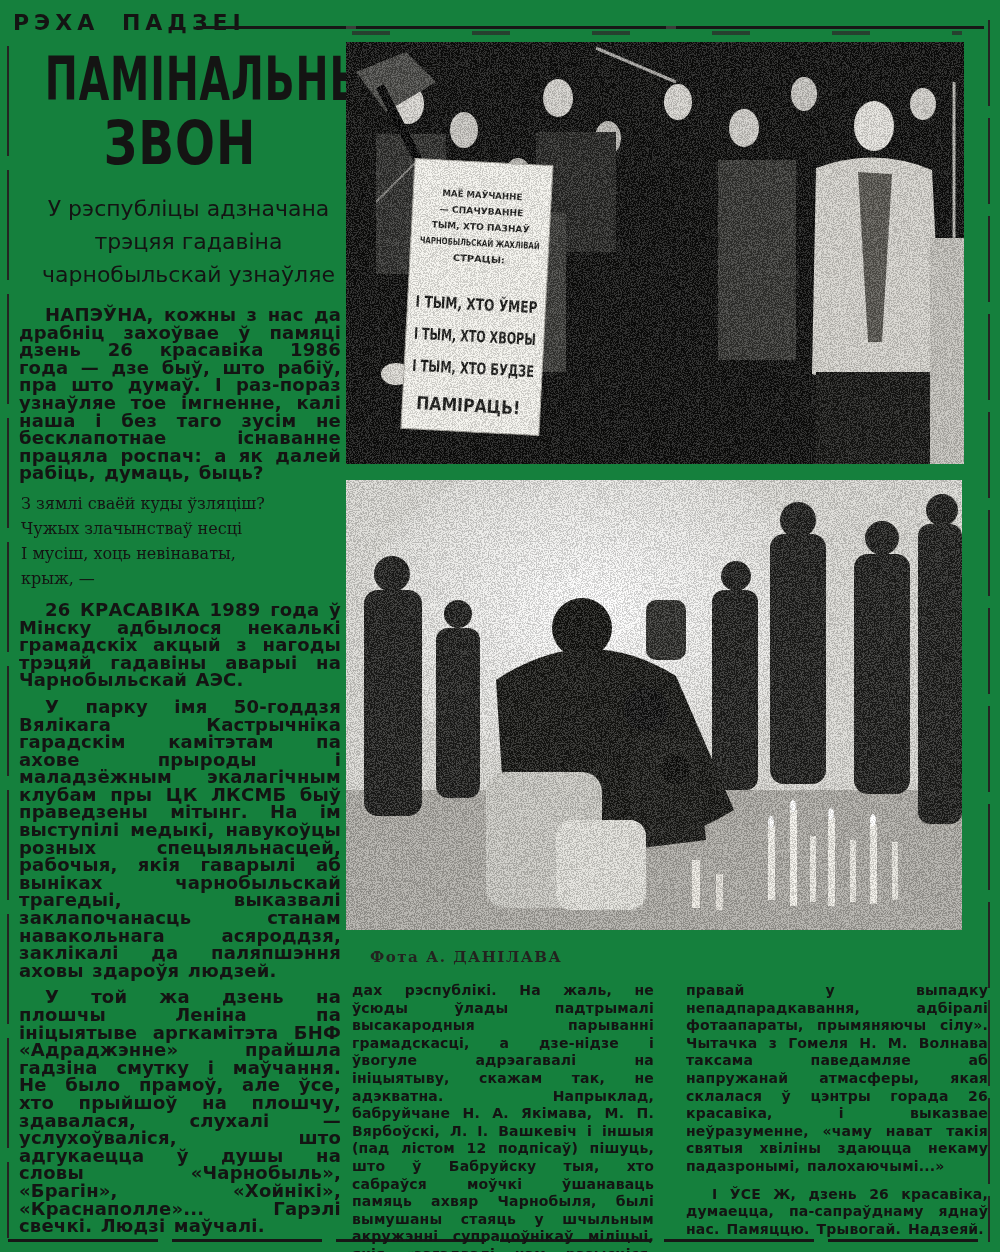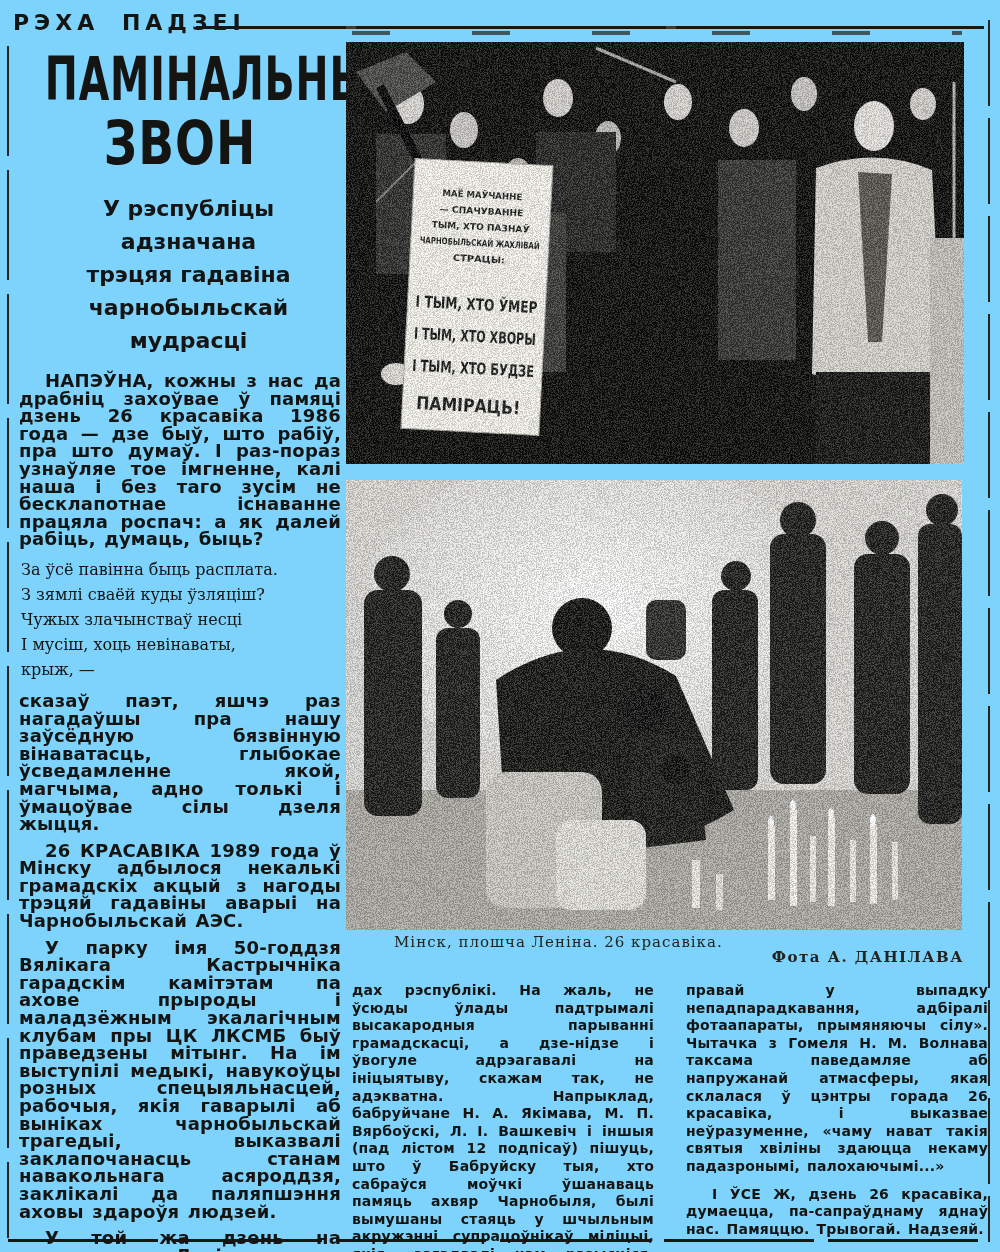--- a/index.html
+++ b/index.html
@@ -1,18 +1,18 @@
 <!DOCTYPE html>
 <html><head>
 <meta charset="utf-8">
 <style>
   html,body{margin:0;padding:0;background:#e9e9e6;}
   .page{
     position:relative; width:1000px; height:1252px; margin:0 auto;
-    background:#7dd3fc; color:#141413; overflow:hidden;
+    background:#15803d; color:#141413; overflow:hidden;
     font-family:"DejaVu Sans", sans-serif;
   }
   
   .header-rule{position:absolute; left:196px; top:26px; width:788px; height:3px;
     background:repeating-linear-gradient(to right,#171716 0 150px,#3d3d3b 150px 160px,#171716 160px 320px);}
   .rule-left{position:absolute; left:7px; top:46px; width:2px; height:1192px;
     background:repeating-linear-gradient(to bottom,#242422 0 110px,transparent 110px 124px);}
   .rule-right{position:absolute; left:988px; top:20px; width:2px; height:1222px;
     background:repeating-linear-gradient(to bottom,#242422 0 86px,transparent 86px 98px);}
   .rule-bottom{position:absolute; left:8px; top:1239px; width:980px; height:3px;
@@ -21,21 +21,21 @@
     background:repeating-linear-gradient(to right,#2c2c2a 0 38px,transparent 38px 120px);}
   
   .section-header{position:absolute; left:13px; top:10px; font-size:22px; font-weight:bold;
     letter-spacing:5px; word-spacing:10px; white-space:nowrap;}
   
   .left-col{position:absolute; left:19px; top:48px; width:322px;}
   .headline{ text-align:center; font-weight:bold; }
   .hl{display:block; transform-origin:center top; letter-spacing:1px;}
   .hl1{font-size:47px; line-height:50px; height:64px; transform:scale(0.84,1.28);}
   .hl2{font-size:47px; line-height:50px; height:66px; transform:scale(1.0,1.28);}
-  .subtitle{margin-top:14px; text-align:center; font-size:22px; font-weight:bold; line-height:33px;margin-left:17px;}
+  .subtitle{margin-top:14px; text-align:center; font-size:22px; font-weight:normal; line-height:33px;margin-left:17px;}
   .body-text{margin-top:15px;}
   .body-text p{margin:4px 0 9px; font-size:18px; line-height:17.6px; text-align:justify;
     font-weight:bold; text-indent:26px; word-spacing:2px; letter-spacing:.2px;}
   .body-text p.noindent{text-indent:0;}
   .poem{font-family:"DejaVu Serif", serif; font-size:16px; line-height:25px;
     margin:4px 0 10px 2px; font-weight:normal;}
   .poem-line{white-space:nowrap;}
   .poem-line-last{padding-right:34px;}
   
   .photo{position:absolute; display:block;}
@@ -68,32 +68,30 @@
   <div class="rule-bottom"></div>
 
   <div class="left-col">
     <div class="headline">
       <span class="hl hl1">ПАМІНАЛЬНЫ</span>
       <span class="hl hl2">ЗВОН</span>
     </div>
     <div class="subtitle">
       <div>У рэспубліцы адзначана</div>
       <div>трэцяя гадавіна</div>
-      <div>чарнобыльскай мудрасці</div>
+      <div>чарнобыльскай узнаўляе</div>
     </div>
     <div class="body-text">
       <p>НАПЭЎНА, кожны з нас да драбніц захоўвае ў памяці дзень 26 красавіка 1986 года — дзе быў, што рабіў, пра што думаў. І раз-пораз узнаўляе тое імгненне, калі наша і без таго зусім не бесклапотнае існаванне працяла роспач: а як далей рабіць, думаць, быць?</p>
       <div class="poem">
-        <div class="poem-line">За ўсё павінна быць расплата.</div>
         <div class="poem-line">З зямлі сваёй куды ўзляціш?</div>
         <div class="poem-line">Чужых злачынстваў несці</div>
         <div class="poem-line">І мусіш, хоць невінаваты,</div>
         <div class="poem-line poem-line-last">крыж, —</div>
       </div>
-      <p class="noindent">сказаў паэт, яшчэ раз нагадаўшы пра нашу заўсёдную бязвінную вінаватасць, глыбокае ўсведамленне якой, магчыма, адно толькі і ўмацоўвае сілы дзеля жыцця.</p>
       <p>26 КРАСАВІКА 1989 года ў Мінску адбылося некалькі грамадскіх акцый з нагоды трэцяй гадавіны аварыі на Чарнобыльскай АЭС.</p>
       <p>У парку імя 50-годдзя Вялікага Кастрычніка гарадскім камітэтам па ахове прыроды і маладзёжным экалагічным клубам пры ЦК ЛКСМБ быў праведзены мітынг. На ім выступілі медыкі, навукоўцы розных спецыяльнасцей, рабочыя, якія гаварылі аб выніках чарнобыльскай трагедыі, выказвалі заклапочанасць станам навакольнага асяроддзя, заклікалі да паляпшэння аховы здароўя людзей.</p>
       <p>У той жа дзень на плошчы Леніна па ініцыятыве аргкамітэта БНФ «Адраджэнне» прайшла гадзіна смутку і маўчання. Не было прамоў, але ўсе, хто прыйшоў на плошчу, здавалася, слухалі — услухоўваліся, што адгукаецца ў душы на словы «Чарнобыль», «Брагін», «Хойнікі», «Краснаполле»... Гарэлі свечкі. Людзі маўчалі.</p>
 
     </div>
   </div>
 
   <svg id="photo1" class="photo" width="618" height="422" viewBox="0 0 618 422">
     <defs>
       <filter id="grainA" x="0" y="0" width="100%" height="100%">
@@ -217,21 +215,20 @@
       <ellipse cx="447" cy="326" rx="3" ry="6" fill="#ffffff"></ellipse>
       <ellipse cx="485" cy="334" rx="3" ry="6" fill="#ffffff"></ellipse>
       <ellipse cx="527" cy="340" rx="3" ry="6" fill="#ffffff"></ellipse>
       <rect x="346" y="380" width="8" height="48" fill="#ece9e2"></rect>
       <rect x="370" y="394" width="7" height="36" fill="#e4e1da"></rect>
     </g>
     <rect width="616" height="450" filter="url(#grainB)"></rect>
   </svg>
 
   <div class="caption-row">
-    <span class="photo-caption">Мінск, плошча Леніна. 26 красавіка.</span>
     <span class="photo-credit">Фота А. ДАНІЛАВА</span>
   </div>
 
   <div class="bottom-cols">
     <div class="bcol">
       <p>дах рэспублікі. На жаль, не ўсюды ўлады падтрымалі высакародныя парыванні грамадскасці, а дзе-нідзе і ўвогуле адрэагавалі на ініцыятыву, скажам так, не адэкватна. Напрыклад, бабруйчане Н. А. Якімава, М. П. Вярбоўскі, Л. І. Вашкевіч і іншыя (пад лістом 12 подпісаў) пішуць, што ў Бабруйску тыя, хто сабраўся моўчкі ўшанаваць памяць ахвяр Чарнобыля, былі вымушаны стаяць у шчыльным акружэнні супрацоўнікаў міліцыі, якія «загадвалі нам разысціся, пагражалі рас-</p>
     </div>
     <div class="bcol">
       <p>правай у выпадку непадпарадкавання, адбіралі фотаапараты, прымяняючы сілу». Чытачка з Гомеля Н. М. Волнава таксама паведамляе аб напружанай атмасферы, якая склалася ў цэнтры горада 26 красавіка, і выказвае неўразуменне, «чаму нават такія святыя хвіліны здаюцца некаму падазронымі, палохаючымі...»</p>
       <p class="indent">І ЎСЕ Ж, дзень 26 красавіка, думаецца, па-сапраўднаму яднаў нас. Памяццю. Трывогай. Надзеяй.</p>

